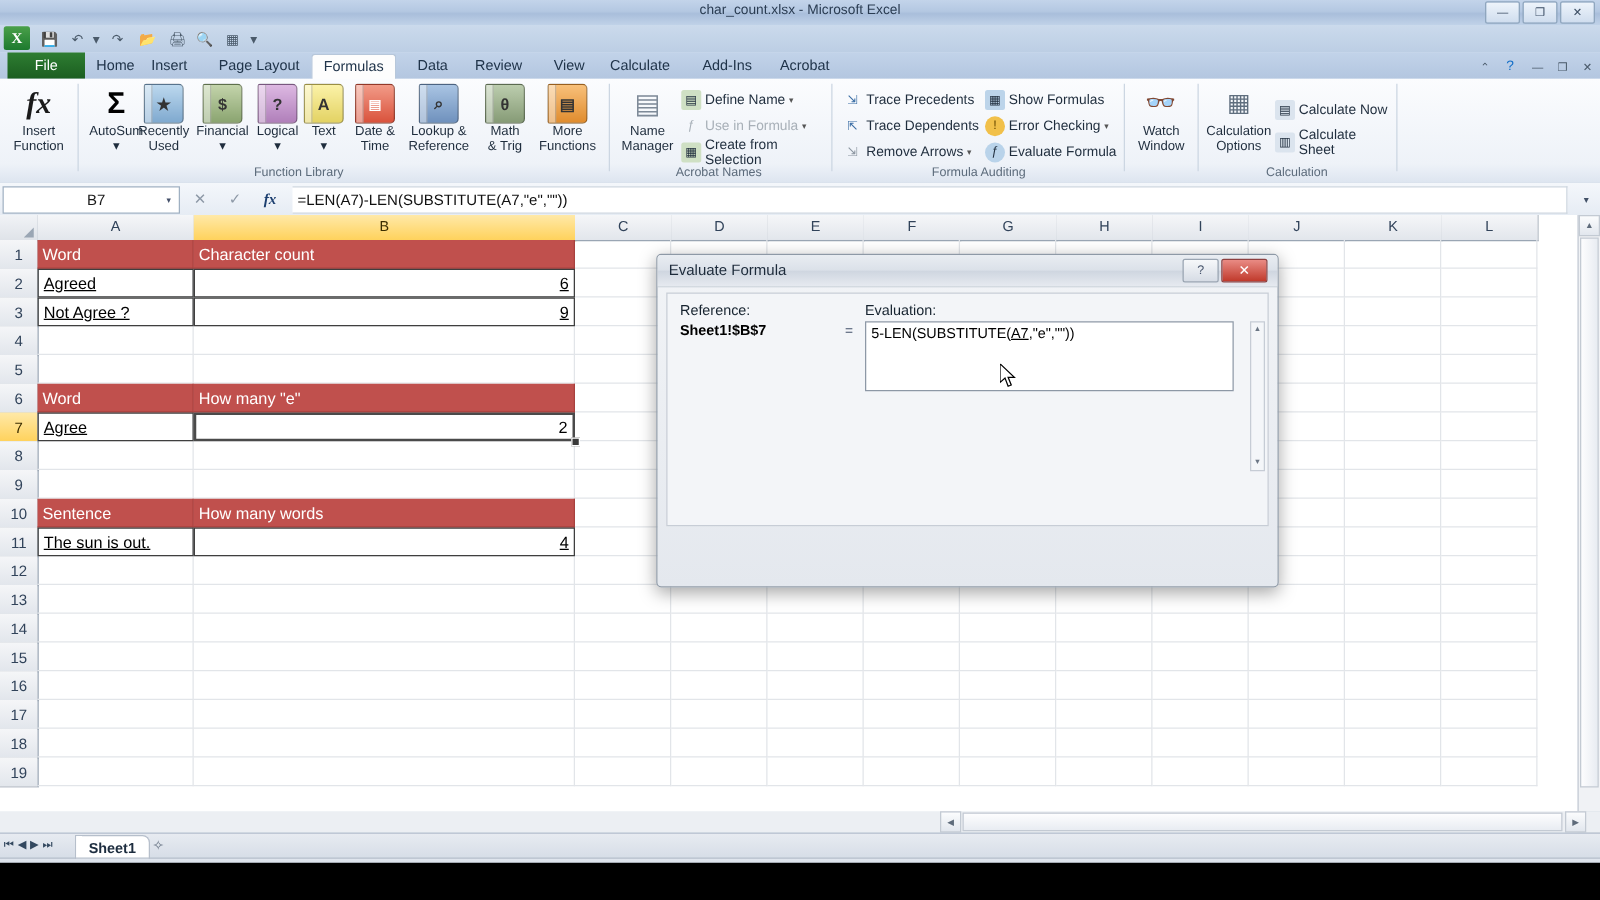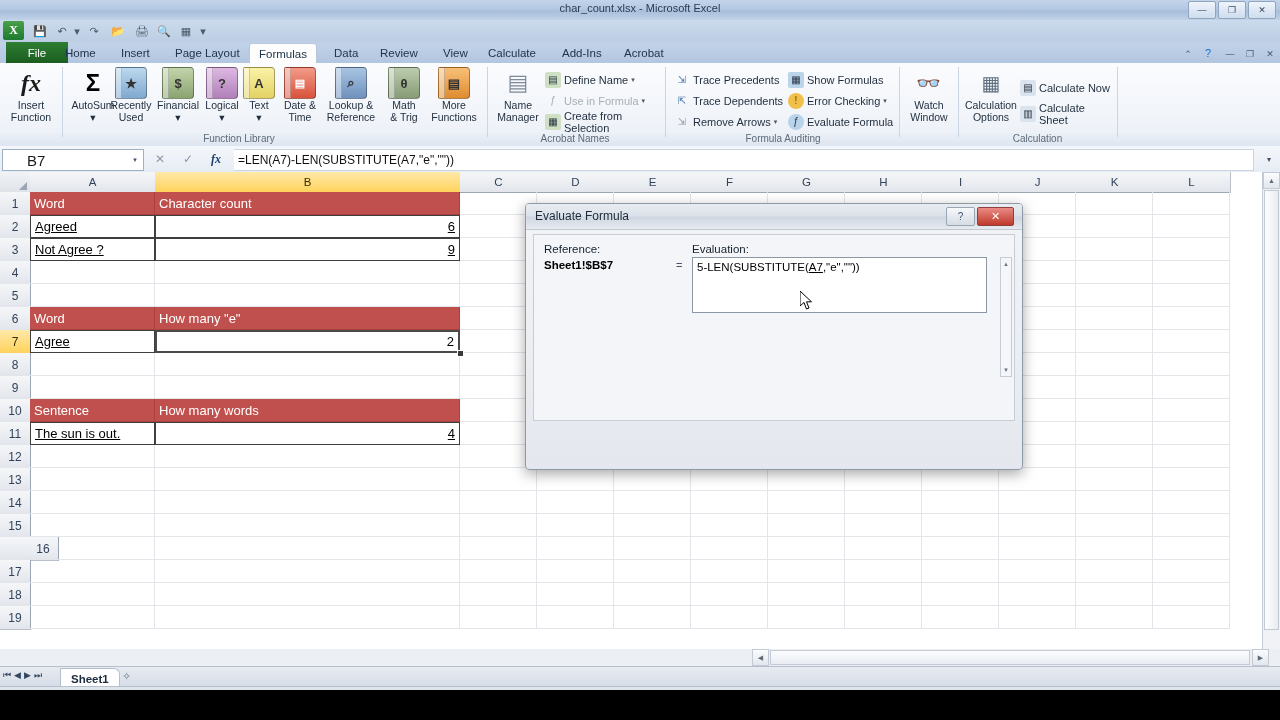--- a/index.html
+++ b/index.html
@@ -58,21 +58,21 @@
   .smallbtn.disabled{color:#a8b0b8;}
   .sicon{width:16px;height:16px;border-radius:2px;flex:none;
      display:flex;align-items:center;justify-content:center;font-size:10px;}
   .caret{font-size:7px;color:#555;}
 
   
   .fbar{position:absolute;left:0;top:146px;width:1280px;height:26px;
      background:linear-gradient(to bottom,#f4f7fb,#e6ecf4);border-bottom:1px solid #aebdcd;}
   .namebox{position:absolute;left:2px;top:3px;width:140px;height:20px;background:#fff;
      border:1px solid #9fb0c2;display:flex;align-items:center;}
-  .namebox .nb-txt{flex:1;font-size:15px;color:#1a1a1a;padding-left:24px;}
+  .namebox .nb-txt{flex:1;text-align:center;font-size:12px;color:#1a1a1a;padding-left:24px;}
   .namebox .nb-car{width:16px;text-align:center;font-size:7px;color:#44506a;}
   .fbtns{position:absolute;left:146px;top:3px;width:88px;height:20px;display:flex;align-items:center;}
   .fbtn{width:28px;text-align:center;font-size:12px;color:#8d98a6;}
   .fbtn.fx{color:#1b3e6f;font-style:italic;font-family:"Liberation Serif",serif;font-weight:bold;}
   .finput{position:absolute;left:234px;top:3px;right:26px;height:20px;background:#fff;
      border:1px solid #cdd6e0;border-left:none;display:flex;align-items:center;
      padding-left:4px;font-size:12px;color:#111;}
   .fexp{position:absolute;right:2px;top:4px;width:18px;height:18px;font-size:8px;color:#415066;
      display:flex;align-items:center;justify-content:center;}
 
@@ -187,21 +187,21 @@
     <div class="qicon" style="left:86px">↷</div>
     <div class="qicon" style="left:110px">📂</div>
     <div class="qicon" style="left:134px">🖨</div>
     <div class="qicon" style="left:156px">🔍</div>
     <div class="qicon" style="left:178px">▦</div>
     <div class="qicon" style="left:198px;width:10px">▾</div>
   </div>
 
   <div class="tabbar">
     <div class="tab file" style="left:6px;width:44px;justify-content:center">File</div>
-    <div class="tab" style="left:56px">Home</div>
+    <div class="tab" style="left:68px">Home</div>
     <div class="tab" style="left:112px">Insert</div>
     <div class="tab" style="left:166px">Page Layout</div>
     <div class="tab active" style="left:249px">Formulas</div>
     <div class="tab" style="left:325px">Data</div>
     <div class="tab" style="left:371px">Review</div>
     <div class="tab" style="left:434px">View</div>
     <div class="tab" style="left:479px">Calculate</div>
     <div class="tab" style="left:553px">Add-Ins</div>
     <div class="tab" style="left:615px">Acrobat</div>
     <div class="qicon" style="left:1180px;top:4px;font-size:9px">⌃</div>
@@ -392,21 +392,21 @@
         <div class="rowhead" style="top: 135px;">6</div>
         <div class="rowhead sel" style="top: 158px;">7</div>
         <div class="rowhead" style="top: 181px;">8</div>
         <div class="rowhead" style="top: 204px;">9</div>
         <div class="rowhead" style="top: 227px;">10</div>
         <div class="rowhead" style="top: 250px;">11</div>
         <div class="rowhead" style="top: 273px;">12</div>
         <div class="rowhead" style="top: 296px;">13</div>
         <div class="rowhead" style="top: 319px;">14</div>
         <div class="rowhead" style="top: 342px;">15</div>
-        <div class="rowhead" style="top: 365px; padding-left: 28px;">16</div>
+        <div class="rowhead" style="top: 365px;">16</div>
         <div class="rowhead" style="top: 388px;">17</div>
         <div class="rowhead" style="top: 411px;">18</div>
         <div class="rowhead" style="top: 434px;">19</div>
       </div>
     <div id="gridlines">
         <div class="cell" style="left: 30px; width: 125px; top: 20px;"></div>
         <div class="cell" style="left: 155px; width: 305px; top: 20px;"></div>
         <div class="cell" style="left: 460px; width: 77px; top: 20px;"></div>
         <div class="cell" style="left: 537px; width: 77px; top: 20px;"></div>
         <div class="cell" style="left: 614px; width: 77px; top: 20px;"></div>

